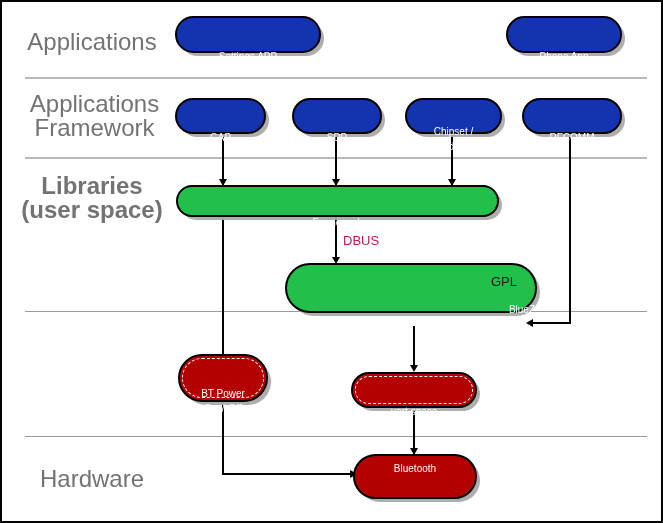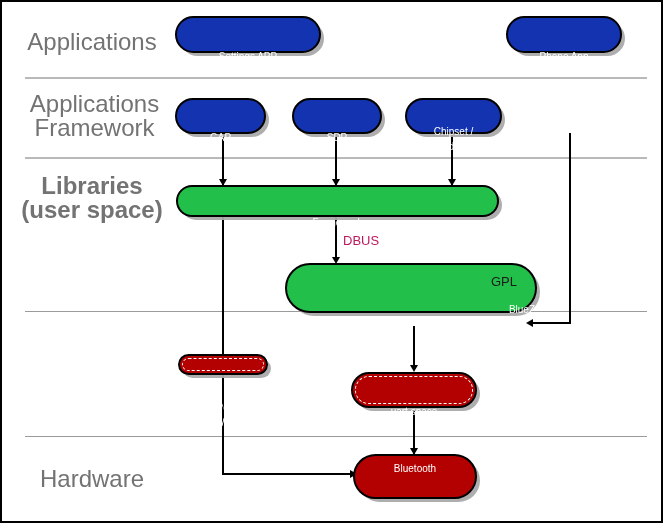--- a/index.html
+++ b/index.html
@@ -193,31 +193,34 @@
 
   <div class="node blue" style="left:173px; top:96px; width:91px; height:36px;">
     <span class="primary">GAP</span>
   </div>
 
   <div class="node blue" style="left:403px; top:96px; width:97px; height:36px;">
     <span class="primary">Chipset /</span>
     <span class="secondary">Handsfree</span>
   </div>
 
+  <div class="node blue" style="left:520px; top:96px; width:100px; height:36px;">
+    <span class="primary">RFCOMM</span>
+  </div>
 
   <div class="node green" style="left:174px; top:183px; width:323px; height:32px;">
     <span class="primary">Framework</span>
   </div>
 
   <div class="node green" style="left:283px; top:261px; width:252px; height:50px;align-items:flex-end;">
     <span class="corner-tag" style="right:18px; top:9px;">GPL</span>
     <span class="primary">BlueZ</span>
   </div>
 
-  <div class="node red dashed-inner" style="left:176px; top:352px; width:90px; height:21px;justify-content:space-between;">
+  <div class="node red dashed-inner" style="left:176px; top:352px; width:90px; height:48px;">
     <span class="primary">BT Power</span>
     <span class="secondary">On / Off</span>
   </div>
 
   <div class="node red dashed-inner" style="left:349px; top:370px; width:126px; height:36px;">
     <span class="primary">uart space</span>
   </div>
 
   <div class="node red" style="left:351px; top:452px; width:124px; height:45px;">
     <span class="primary">Bluetooth</span>

